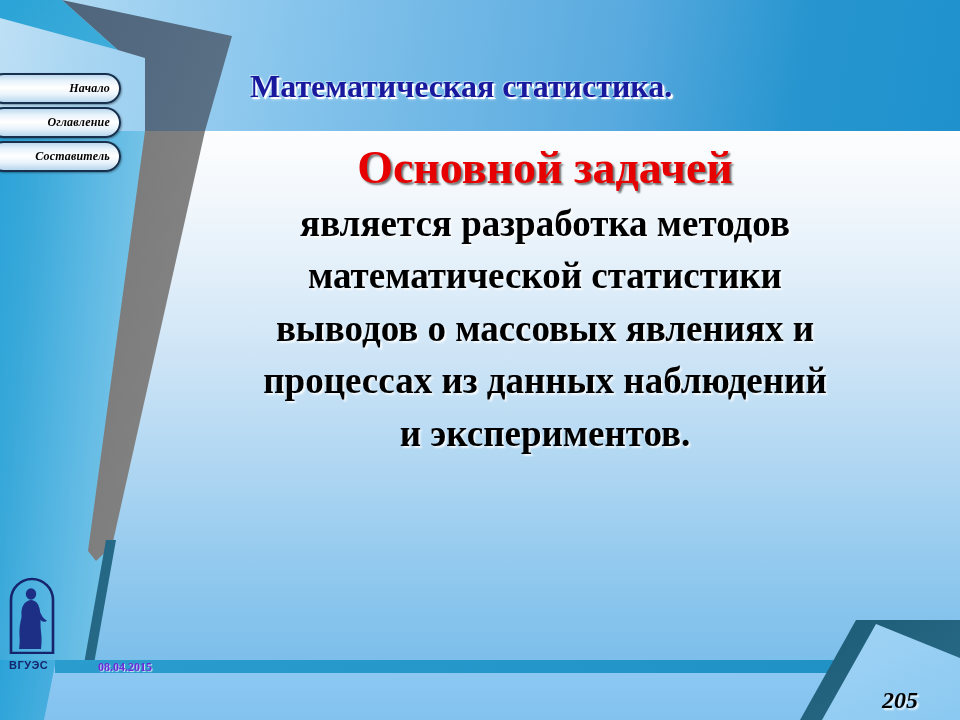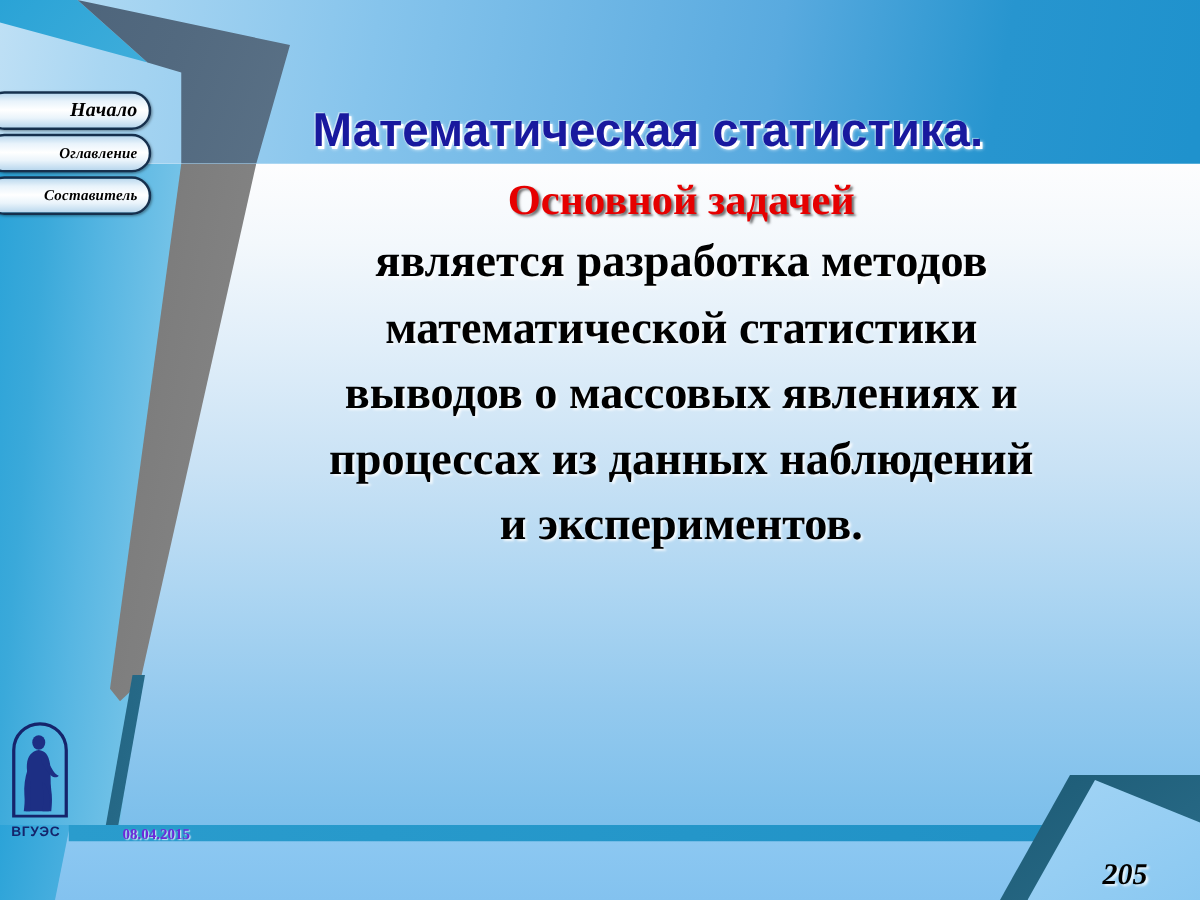--- a/index.html
+++ b/index.html
@@ -150,56 +150,56 @@
     align-items: center;
     justify-content: flex-end;
     box-sizing: border-box;
     padding-right: 9px;
     cursor: pointer;
   }
   .nav-btn span {
     font-family: "Liberation Serif", serif;
     font-style: italic;
     font-weight: bold;
-    font-size: 16px;
+    font-size: 12px;
     color: #000000;
     white-space: nowrap;
     letter-spacing: 0.2px;
   }
   .nav-btn.small span { font-size: 12px; }
 
   
   .slide-title {
     position: absolute;
-    left: 250px; top: 84px;
+    left: 250px; top: 68px;
     width: 660px;
-    font-family: Liberation Sans, sans-serif;
-    font-weight: bold;
-    font-size: 38px;
+    font-family: Liberation Serif, serif;
+    font-weight: bold;
+    font-size: 32px;
     color: #19199e;
     letter-spacing: 0px;
     text-shadow:
        2px 2px 0 #ffffff,
        2px 2px 3px rgba(255,255,255,0.95),
        -1px -1px 0 rgba(255,255,255,0.45);
     white-space: nowrap;
   }
 
   
   .content {
     position: absolute;
     left: 150px; top: 142px;
     width: 790px;
     text-align: center;
   }
   .content .accent {
     display: block;
     font-family: "Liberation Serif", serif;
     font-weight: bold;
-    font-size: 34px;
+    font-size: 46px;
     color: #e60000;
     line-height: 1.12;
     text-shadow: 2px 2px 2px rgba(0,0,0,0.55);
     margin-bottom: 4px;
   }
   .content .line {
     display: block;
     font-family: "Liberation Serif", serif;
     font-weight: bold;
     font-size: 37px;

